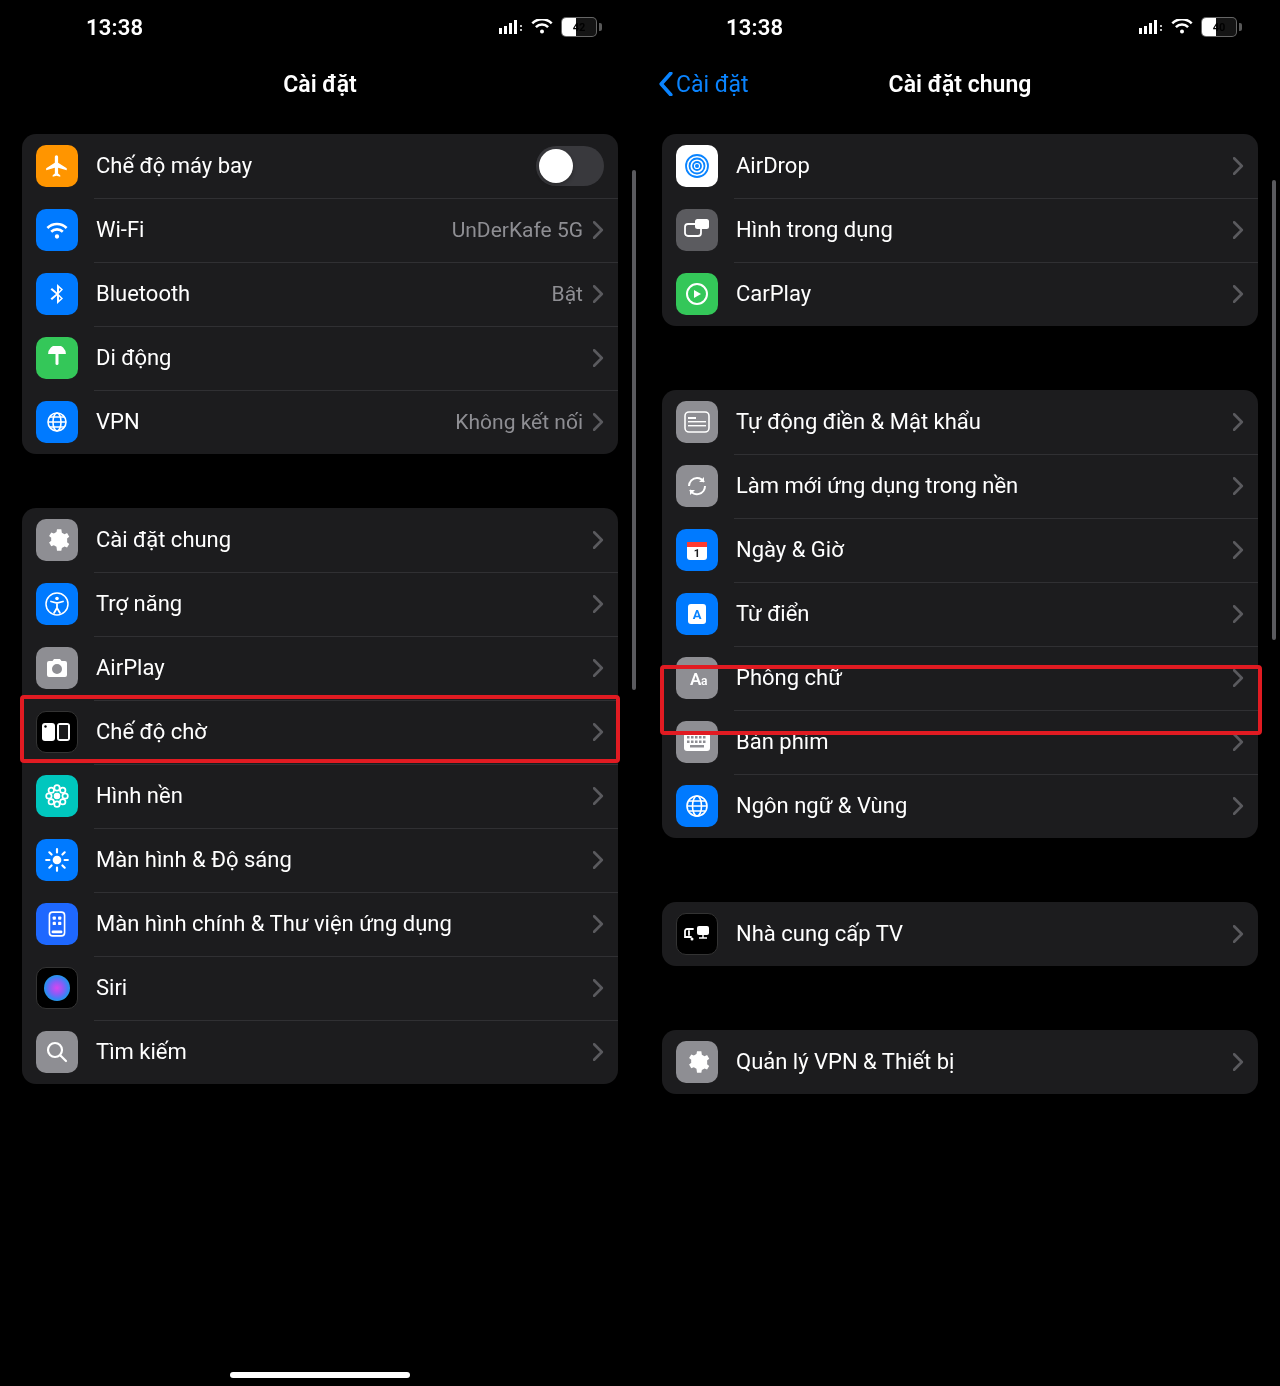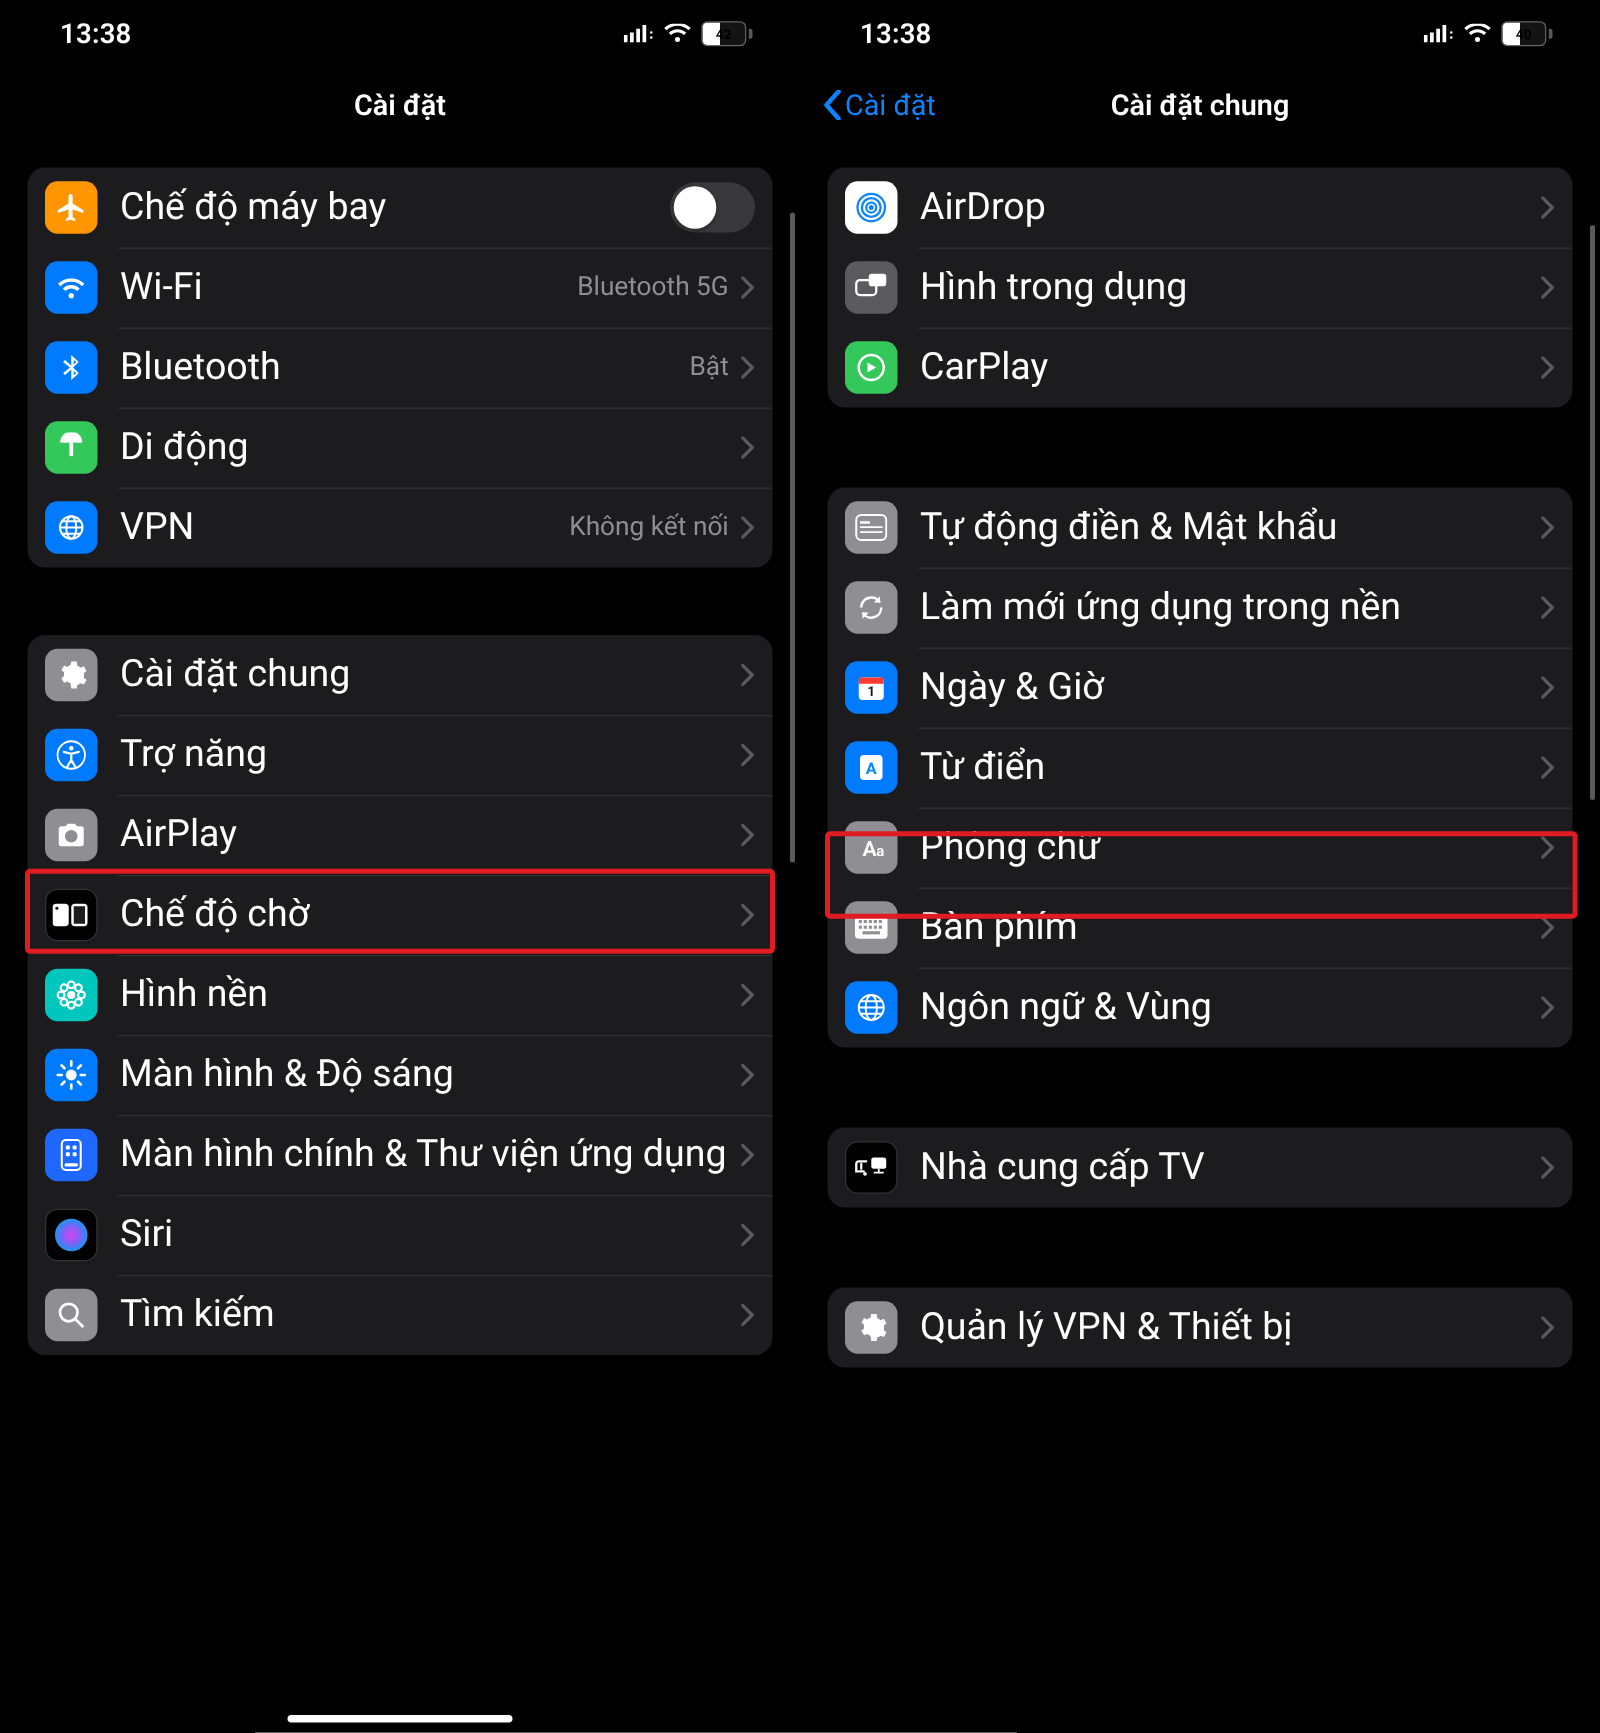--- a/index.html
+++ b/index.html
@@ -19,21 +19,21 @@
   }
   .status-bar {
     height: 54px;
     display: flex;
     align-items: center;
     justify-content: space-between;
     padding: 0 38px 0 48px;
     color: #fff;
     font-weight: 600;
   }
-  .status-time { font-size: 22px; letter-spacing: 0.2px; }
+  .status-time { font-size: 22px; letter-spacing: 0.2px; margin-left: 38px; }
   .status-icons { display: flex; align-items: center; gap: 8px; }
   .status-icons svg { display:block; }
   .battery-box {
     display: flex; align-items: center; gap: 2px;
   }
   .battery {
     width: 36px; height: 20px; border: 1.5px solid rgba(255,255,255,.35);
     border-radius: 5px; position: relative; overflow: hidden;
     background: rgba(255,255,255,.08);
   }
@@ -75,21 +75,21 @@
   }
   .row + .row::before {
     content:""; position:absolute; left:72px; right:0; top:0; height:1px;
     background:#303033;
   }
   .row-icon {
     width:42px; height:42px; border-radius:10px; flex-shrink:0;
     display:flex; align-items:center; justify-content:center;
     margin-right:18px;
   }
-  .row-label { color:#fff; font-size:30px; font-weight:400; flex:1; line-height:1.2; }
+  .row-label { color:#fff; font-size:22px; font-weight:400; flex:1; line-height:1.2; }
   .row-detail { color:#8e8e93; font-size:21px; margin-right:10px; }
   .chevron { flex-shrink:0; }
   .chevron svg { display:block; }
   .switch {
     width:68px; height:40px; border-radius:20px; background:#39393d;
     position:relative; flex-shrink:0;
   }
   .switch-knob {
     position:absolute; width:34px; height:34px; border-radius:50%;
     background:#fff; top:3px; left:3px; box-shadow:0 2px 4px rgba(0,0,0,.3);
@@ -152,21 +152,21 @@
             <div class="switch-knob"></div>
           </div>
         </div>
         <div class="row">
           <div class="row-icon bg-blue">
             <svg width="26" height="26" viewBox="0 0 24 24">
               <path fill="#fff" d="M12 20a2 2 0 100-4 2 2 0 000 4zm-4.5-5.5a6.4 6.4 0 019 0l1.7-1.7a8.8 8.8 0 00-12.4 0zM4 11a11.3 11.3 0 0116 0l1.7-1.7a13.8 13.8 0 00-19.4 0z"></path>
             </svg>
           </div>
           <div class="row-label">Wi-Fi</div>
-          <div class="row-detail">Bluetooth 5G</div>
+          <div class="row-detail">UnDerKafe 5G</div>
           <div class="chevron">
             <svg width="11" height="18" viewBox="0 0 10 16">
               <path d="M1 1l7 7-7 7" stroke="#5a5a5e" stroke-width="2.4" fill="none" stroke-linecap="round" stroke-linejoin="round"></path>
             </svg>
           </div>
         </div>
         <div class="row">
           <div class="row-icon bg-blue">
             <svg width="24" height="24" viewBox="0 0 24 24">
               <path fill="#fff" d="M12 2v8.5L7 6 5.5 7.5 11 12l-5.5 4.5L7 18l5-4.5V22l6-5.5L13.5 12 18 7.5 12 2zm2 4l2 1.5-2 2V6zm0 8.5l2 2-2 1.5v-3.5z"></path>

